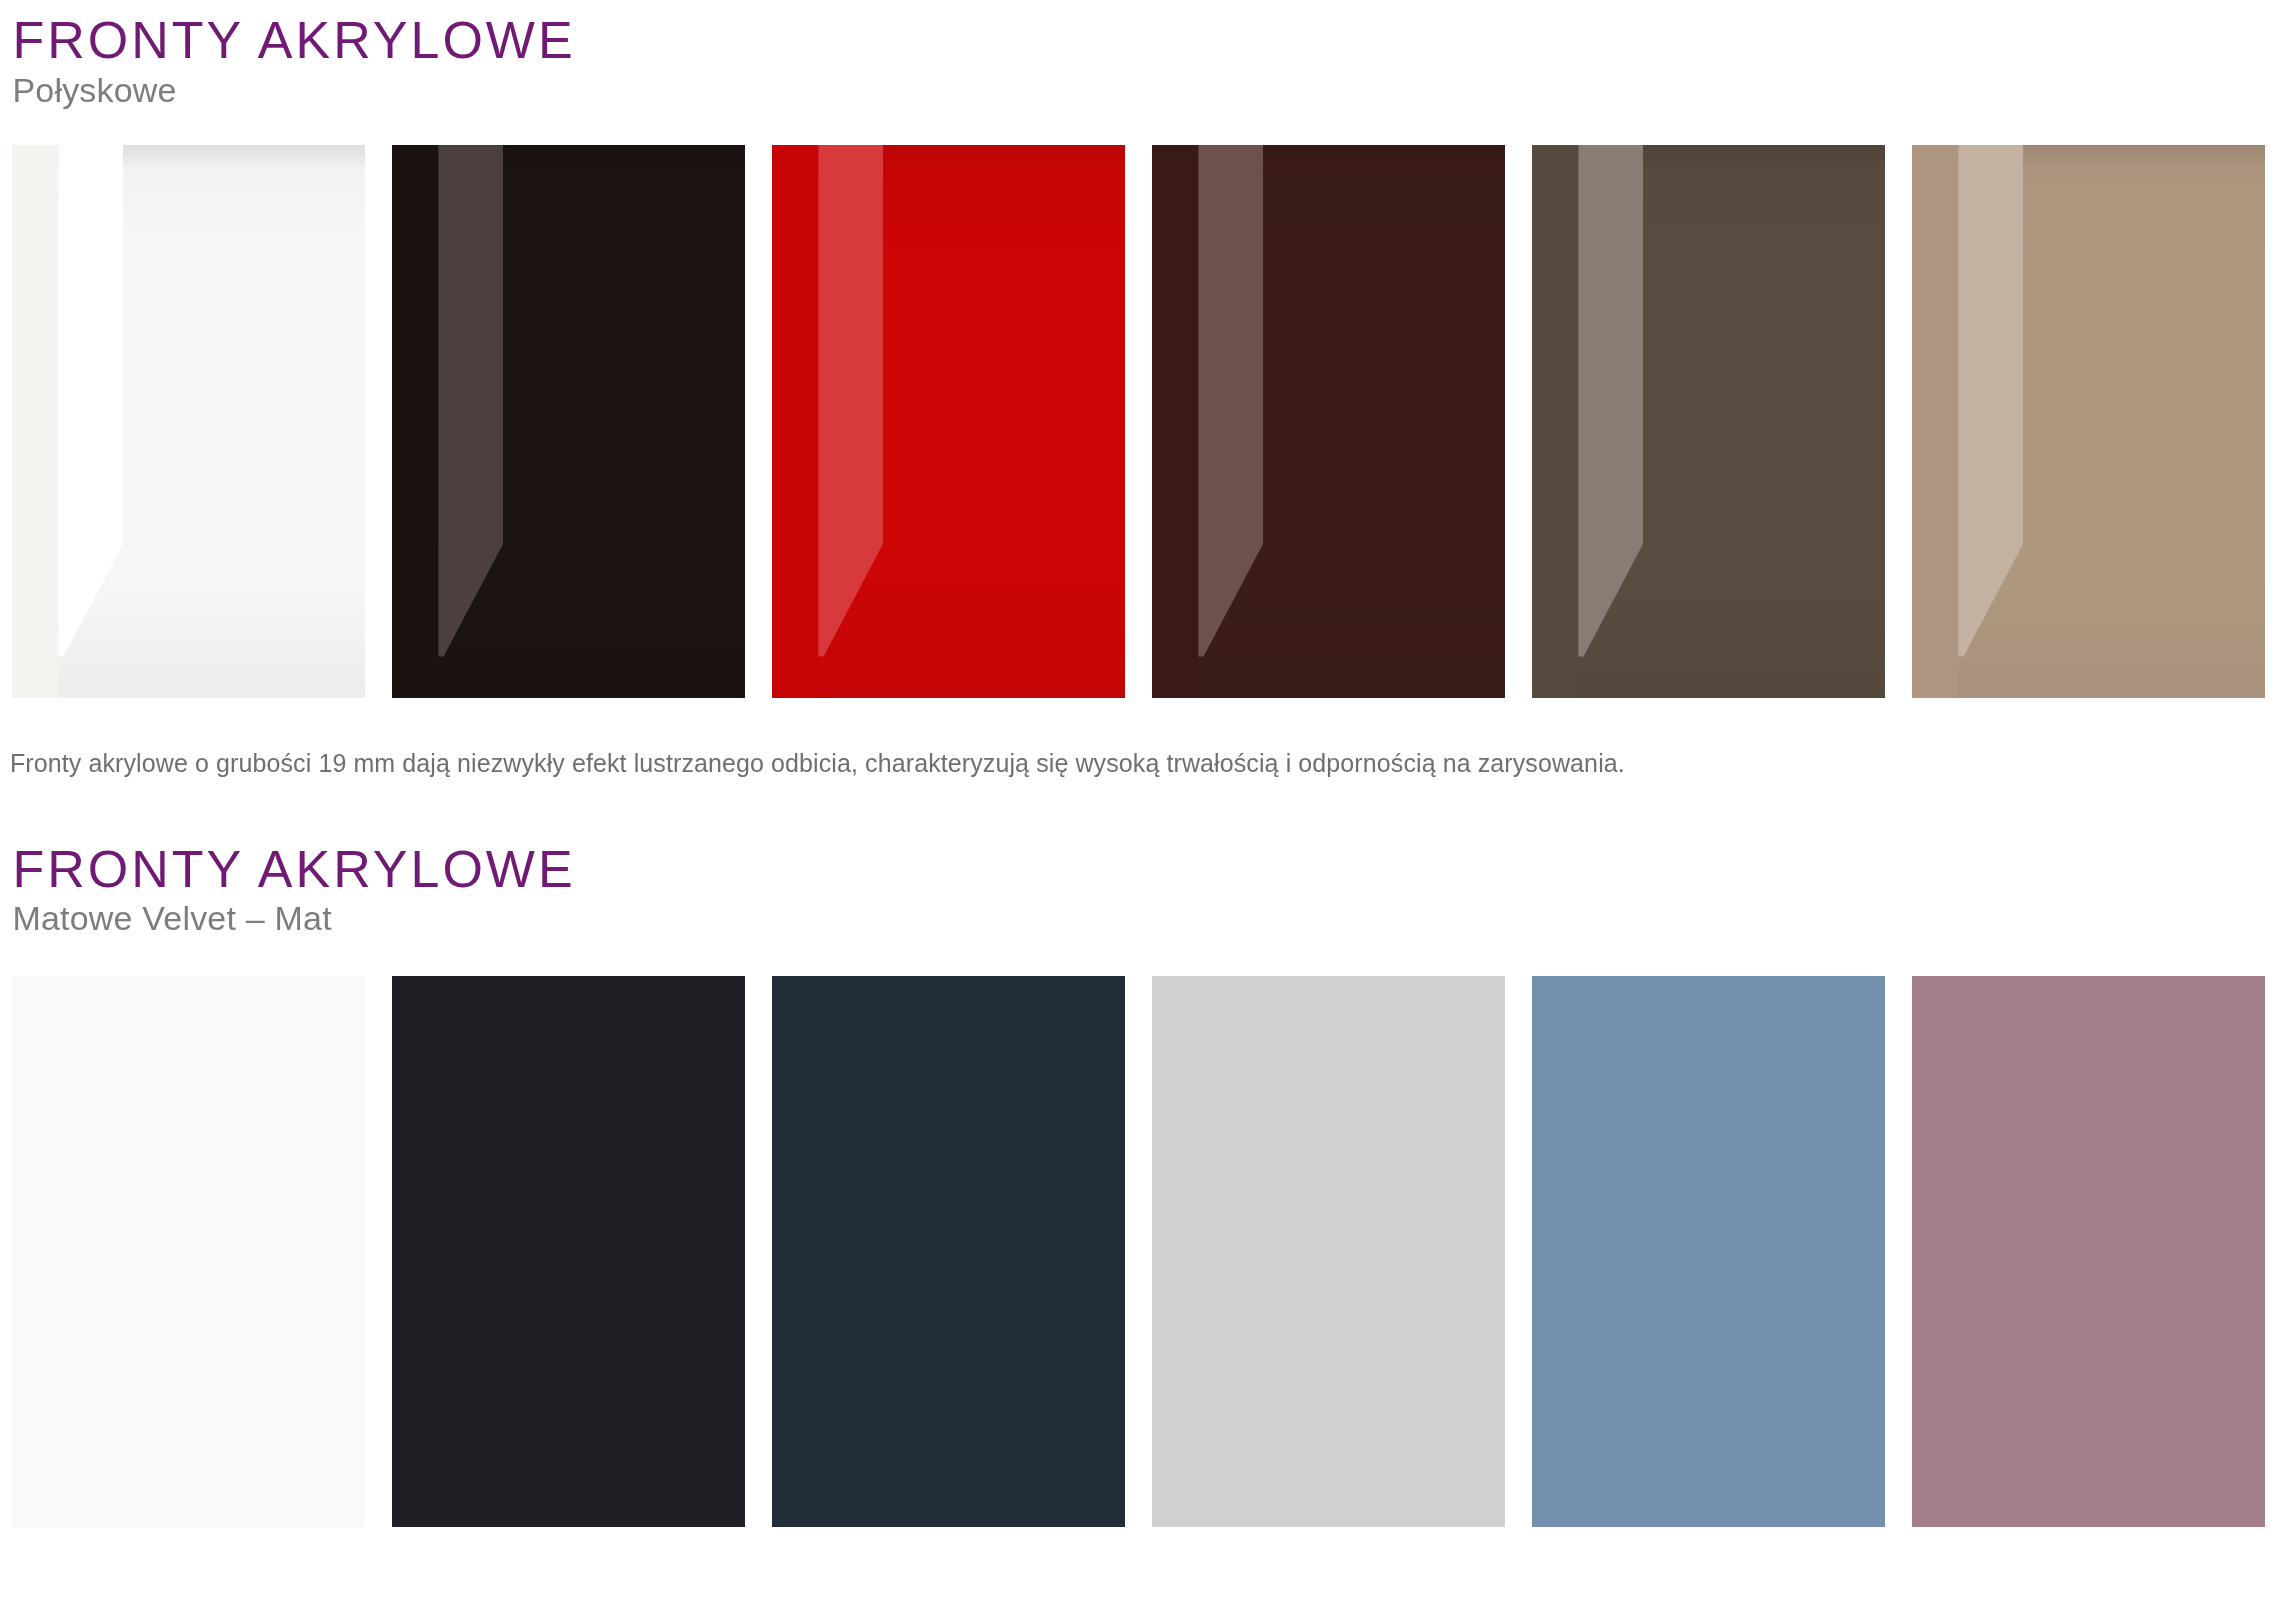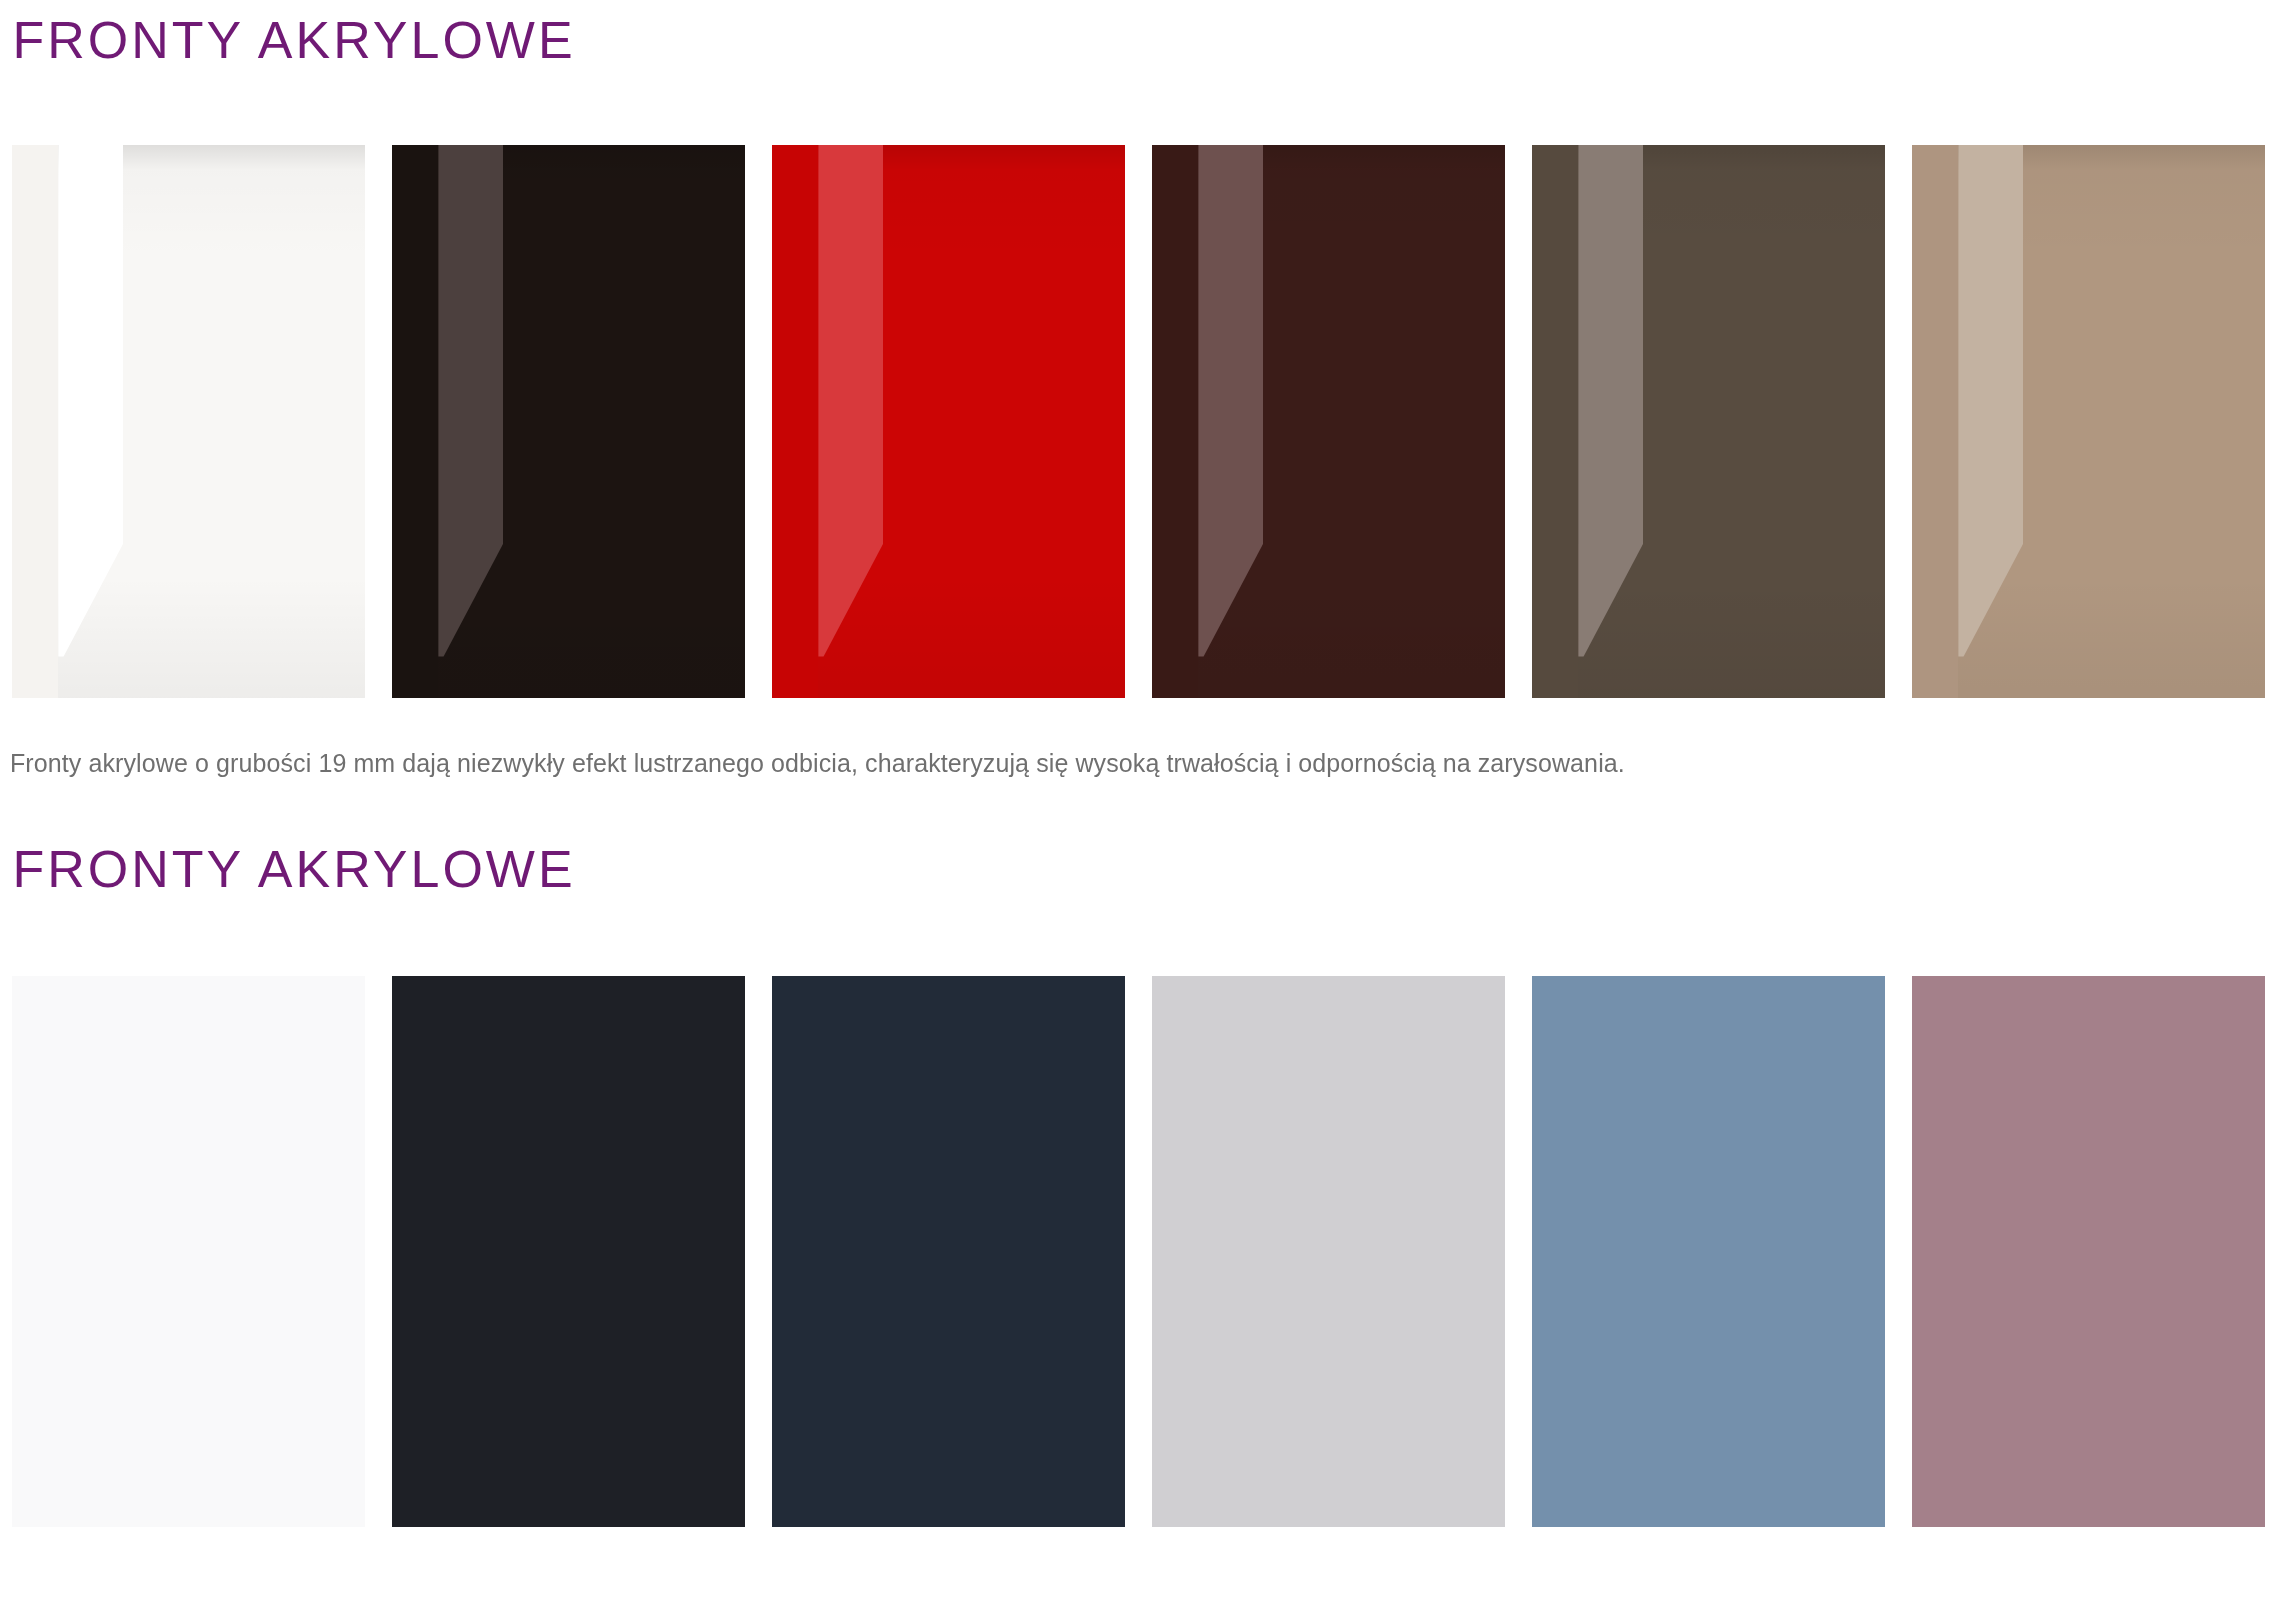--- a/index.html
+++ b/index.html
@@ -121,20 +121,21 @@
   #head-2      { position: absolute; top: 840px;  left: 0; }
   #row-matte   { position: absolute; top: 976px; left: 0; }
 </style>
 </head>
 <body>
 
 <div class="page">
 
   <div id="head-1" class="section-head">
     <div class="section-title">FRONTY AKRYLOWE</div>
+    <div class="section-subtitle">Połyskowe</div>
   </div>
 
   <div id="row-gloss" class="swatch-row">
     <div class="swatch gloss">
       <div class="swatch-base" style="background: rgb(248, 247, 245);"></div>
       <div class="gloss-edge" style="background: rgb(245, 243, 240);"></div>
       <div class="gloss-band" style="background: rgb(255, 255, 255);"></div>
     </div>
     <div class="swatch gloss">
       <div class="swatch-base" style="background: rgb(28, 20, 17);"></div>
@@ -160,20 +161,21 @@
       <div class="swatch-base" style="background: rgb(176, 151, 128);"></div>
       <div class="gloss-edge" style="background: rgb(174, 149, 128);"></div>
       <div class="gloss-band" style="background: rgb(195, 178, 161);"></div>
     </div>
   </div>
 
   <div id="desc-1" class="description">Fronty akrylowe o grubości 19 mm dają niezwykły efekt lustrzanego odbicia, charakteryzują się wysoką trwałością i odpornością na zarysowania.</div>
 
   <div id="head-2" class="section-head">
     <div class="section-title">FRONTY AKRYLOWE</div>
+    <div class="section-subtitle">Matowe Velvet – Mat</div>
   </div>
 
   <div id="row-matte" class="swatch-row">
     <div class="swatch matte">
       <div class="swatch-base" style="background: rgb(249, 249, 250);"></div>
     </div>
     <div class="swatch matte">
       <div class="swatch-base" style="background: rgb(30, 32, 38);"></div>
     </div>
     <div class="swatch matte">

